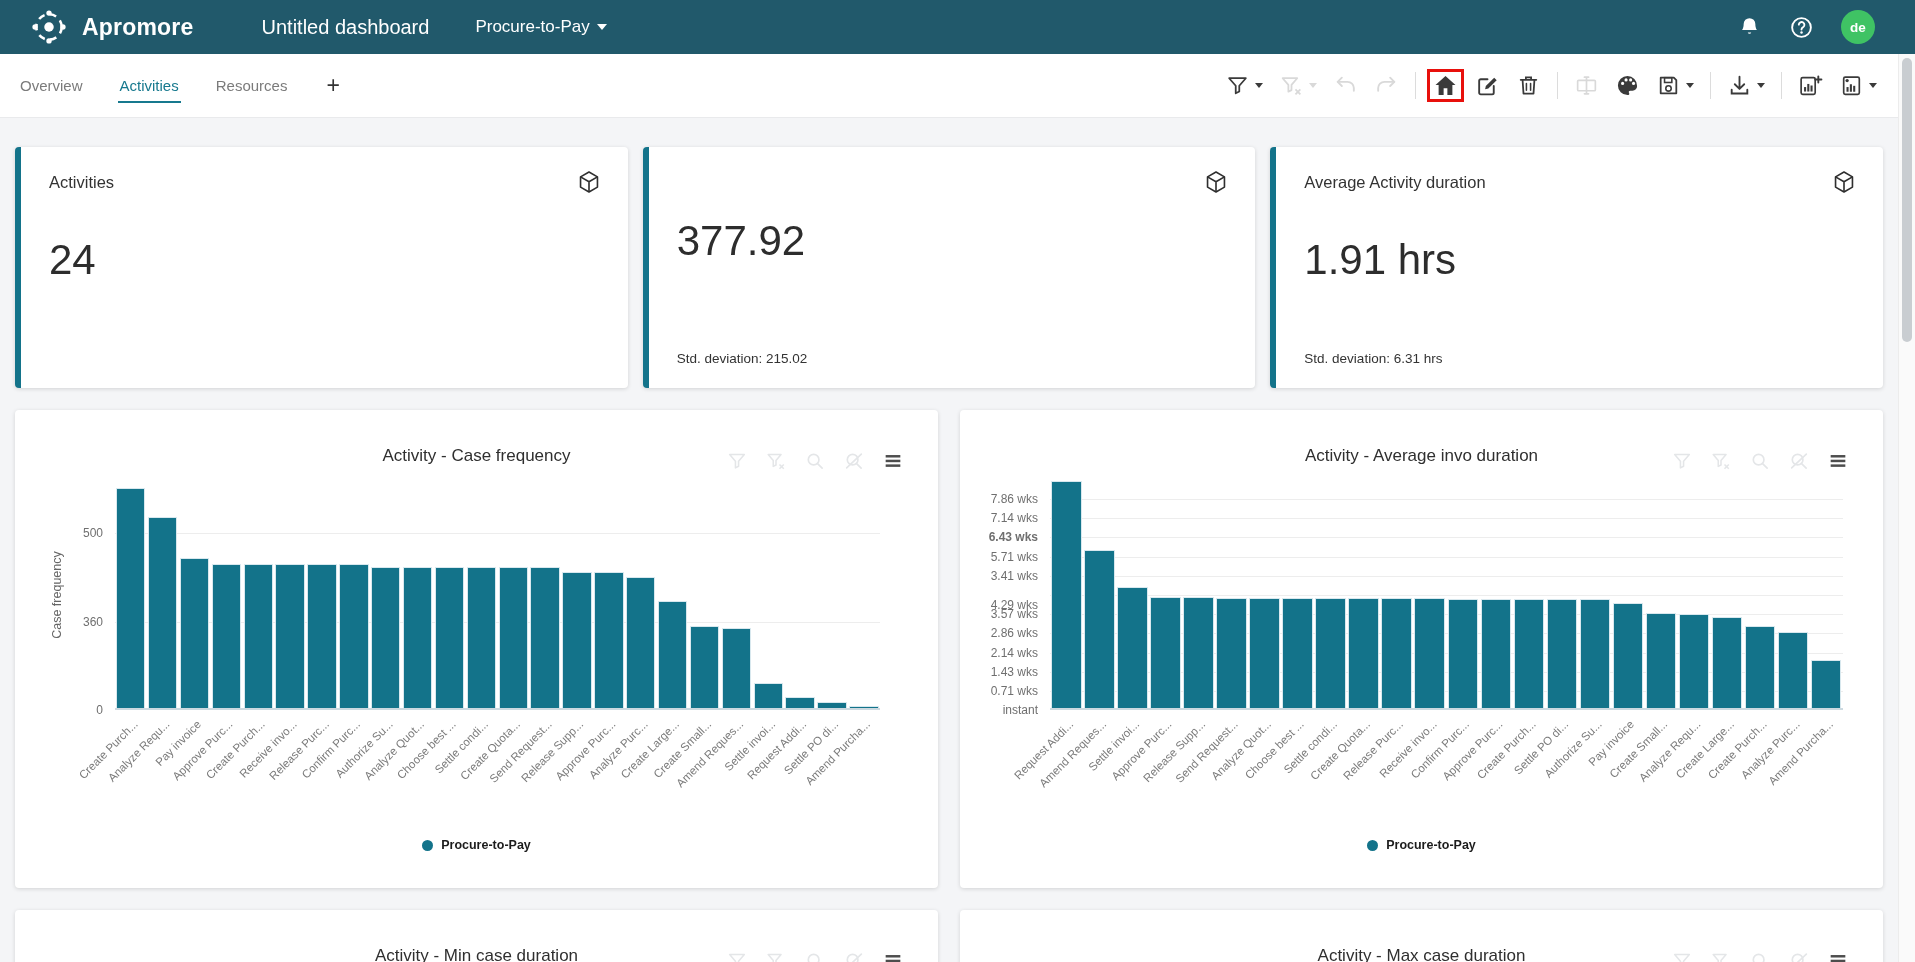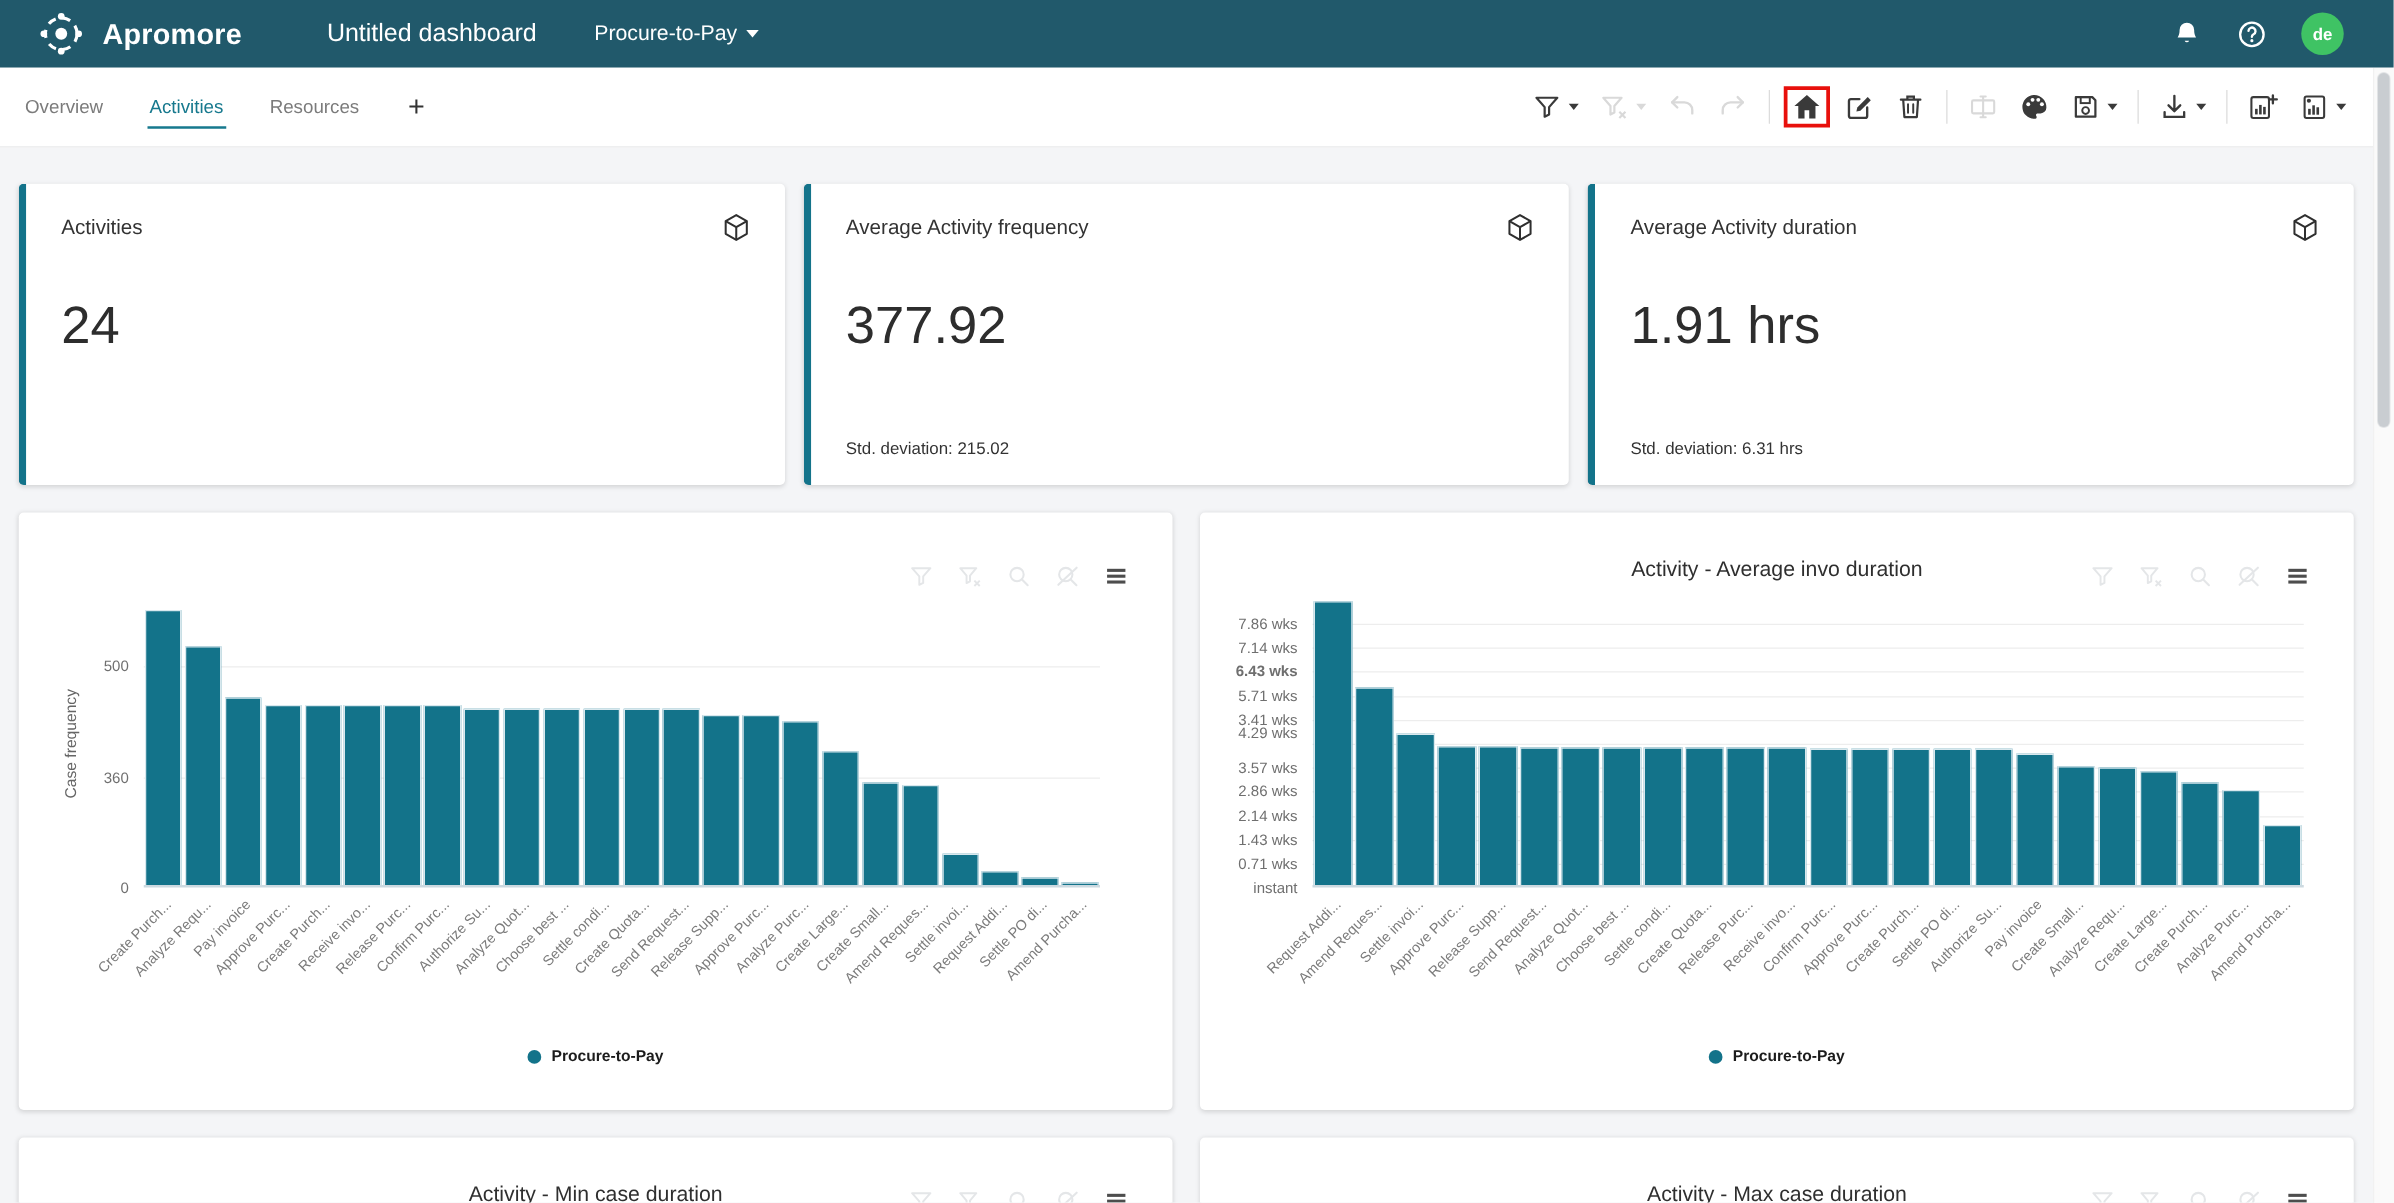--- a/index.html
+++ b/index.html
@@ -282,39 +282,39 @@
   <div class="kpi-row">
     <div class="card kpi-card">
       <div class="kpi-title">Activities</div>
       <svg class="cube-icon">
           <use href="#i-cube"></use>
         </svg>
       <div class="kpi-value">24</div>
       <div class="kpi-std"></div>
     </div>
     <div class="card kpi-card">
-      <div class="kpi-title">Average Activity frequency</div>
       <svg class="cube-icon">
           <use href="#i-cube"></use>
         </svg>
       <div class="kpi-value">377.92</div>
       <div class="kpi-std">Std. deviation: 215.02</div>
     </div>
     <div class="card kpi-card">
       <div class="kpi-title">Average Activity duration</div>
       <svg class="cube-icon">
           <use href="#i-cube"></use>
         </svg>
       <div class="kpi-value">1.91 hrs</div>
       <div class="kpi-std">Std. deviation: 6.31 hrs</div>
     </div>
   </div>
 
   <div class="chart-row">
     <div class="card chart-card">
+      <div class="chart-title">Activity - Case frequency</div>
       <div class="mini-toolbar">
           <div class="mini-btn"><svg>
               <use href="#i-filter"></use>
             </svg></div>
           <div class="mini-btn"><svg>
               <use href="#i-filter-x"></use>
             </svg></div>
           <div class="mini-btn"><svg>
               <use href="#i-zoom"></use>
             </svg></div>
@@ -459,21 +459,21 @@
           <div class="ytick" style="top: 203.945px;">0.71 wks</div>
           <div class="gridline" style="top: 191.622px;"></div>
           <div class="ytick" style="top: 184.622px;">1.43 wks</div>
           <div class="gridline" style="top: 172.567px;"></div>
           <div class="ytick" style="top: 165.567px;">2.14 wks</div>
           <div class="gridline" style="top: 153.244px;"></div>
           <div class="ytick" style="top: 146.244px;">2.86 wks</div>
           <div class="gridline" style="top: 134.189px;"></div>
           <div class="ytick" style="top: 127.189px;">3.57 wks</div>
           <div class="gridline" style="top: 114.866px;"></div>
-          <div class="ytick" style="top: 99px; text-align: right;">4.29 wks</div>
+          <div class="ytick" style="top: 118px; text-align: right;">4.29 wks</div>
           <div class="gridline" style="top: 95.811px;"></div>
           <div class="ytick" style="top: 88.811px;">3.41 wks</div>
           <div class="gridline" style="top: 76.7561px;"></div>
           <div class="ytick" style="top: 69.7561px;">5.71 wks</div>
           <div class="gridline" style="top: 57.4329px;"></div>
           <div class="ytick" style="top: 50.4329px; font-weight: bold;">6.43 wks</div>
           <div class="gridline" style="top: 38.3781px;"></div>
           <div class="ytick" style="top: 31.3781px;">7.14 wks</div>
           <div class="gridline" style="top: 19.0548px;"></div>
           <div class="ytick" style="top: 12.0548px;">7.86 wks</div>

